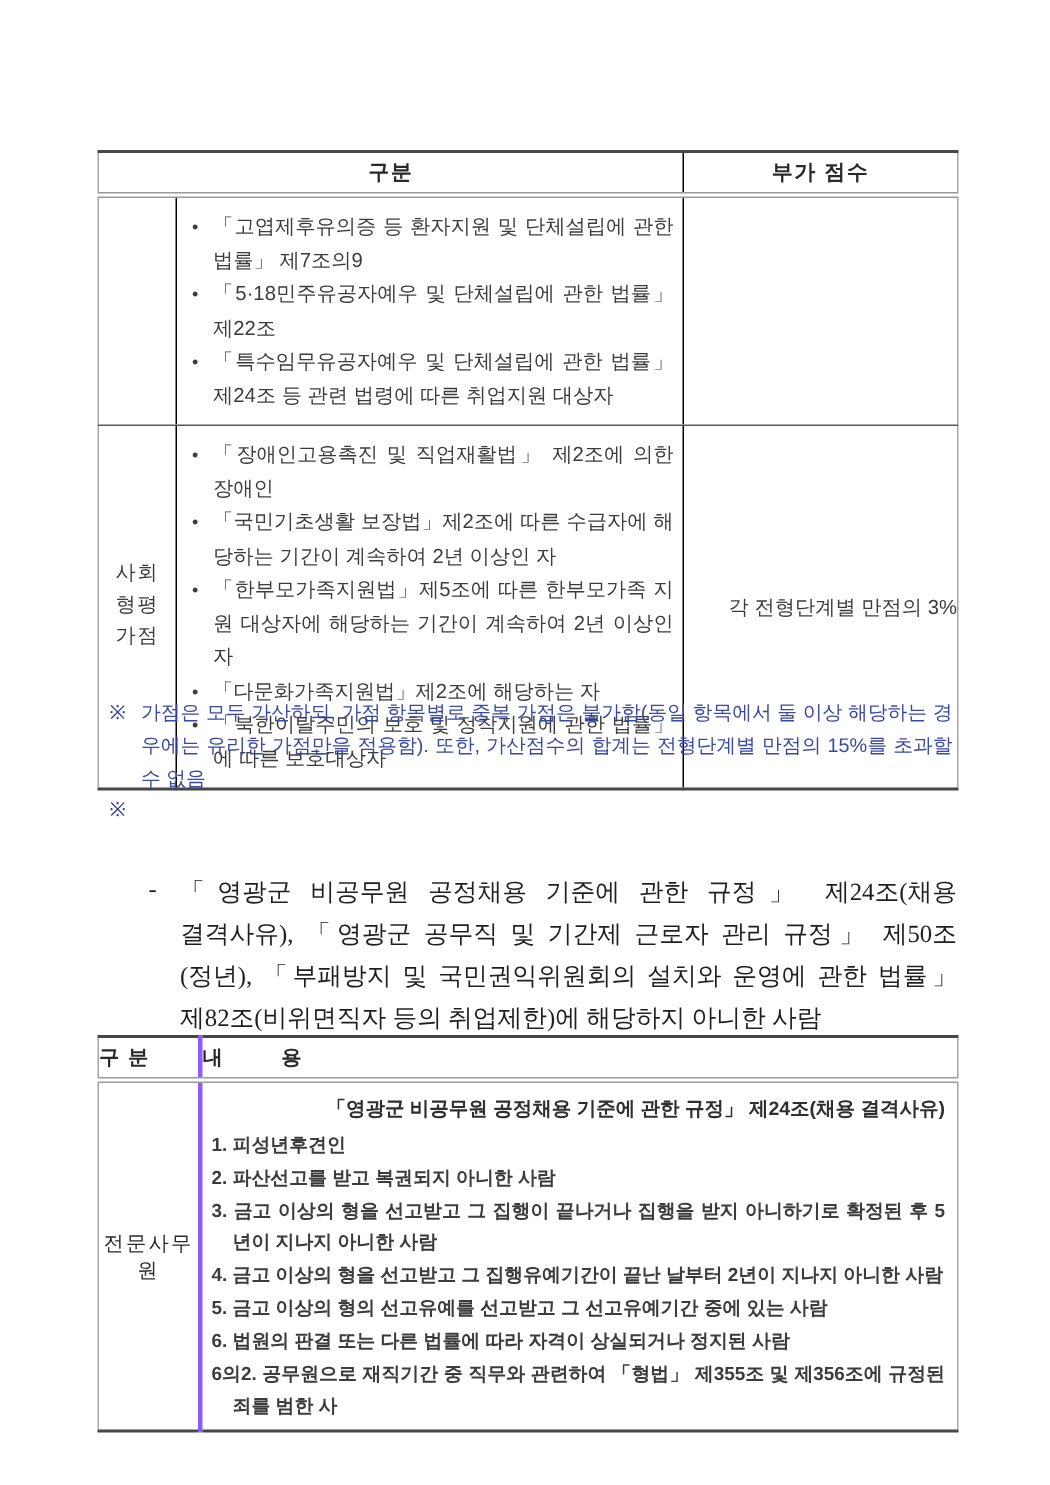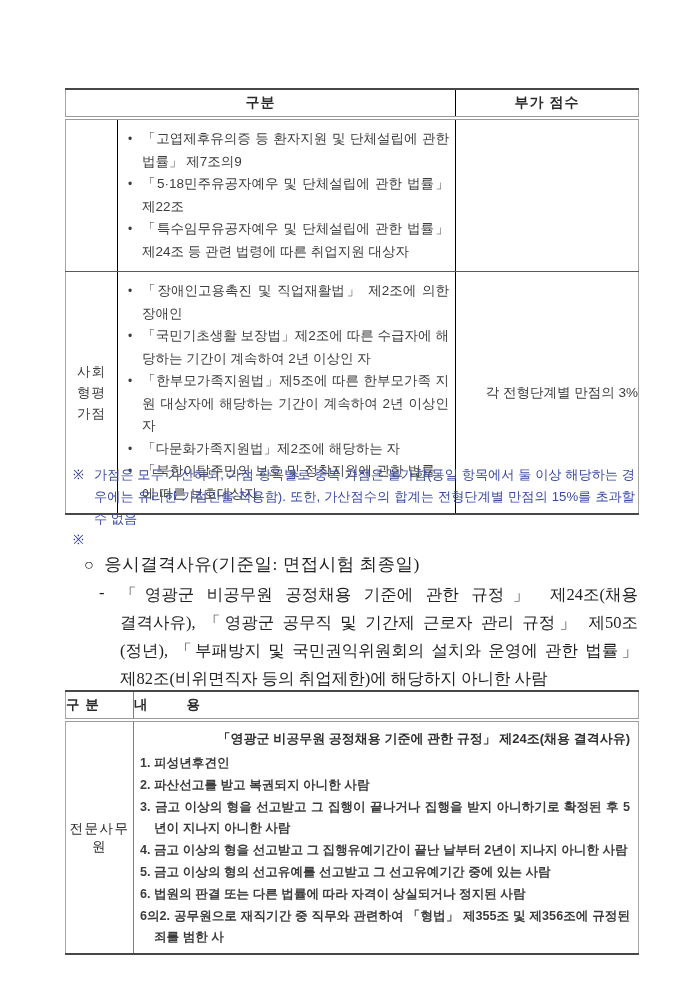--- a/index.html
+++ b/index.html
@@ -6,37 +6,37 @@
   html, body { background: #ffffff; }
   body {
     width: 700px; height: 990px; margin: 0 auto; position: relative;
     font-family: "Liberation Sans", sans-serif; color: #3c3c3c;
   }
   .page { position: relative; width: 700px; height: 990px; background: #fff; overflow: hidden; }
 
   
   table { border-collapse: collapse; table-layout: fixed; }
   .t1 {
-    position: absolute; left: 65px; top: 88px; width: 573px;
+    position: absolute; left: 65px; top: 100px; width: 573px;
     border-top: 2px solid #474747; border-bottom: 2px solid #474747;
     border-left: 1px solid #a6a6a6; border-right: 1px solid #a6a6a6; border-radius: 17px;
   }
   .t1 th {
     height: 29px; font-size: 14px; font-weight: bold; color: #2a2a2a;
     text-align: center; vertical-align: middle;
     border-bottom: 4px double #9a9a9a; letter-spacing: 1px;
   }
   .t1 th + th, .t1 td + td { border-left: 1px solid #000000; }
   .t1 tr.r1 td { border-bottom: 1px solid #5a5a5a; }
   .t1 td { vertical-align: middle; font-size: 13.5px; }
   .t1 td.items { padding: 8px 6px 8px 9px; }
   .item { position: relative; display: block; padding-left: 15px; line-height: 22.5px; text-align: justify; }
   .blt { position: absolute; left: 1px; top: 0; font-size: 12px; }
   .t1 td.lbl { text-align: center; font-size: 13.5px; color: #3c3c3c; }
-  .lline { line-height: 21px; letter-spacing: 1px; }
+  .lline { line-height: 21px; letter-spacing: 1px; font-family: Liberation Mono, monospace; }
   .t1 td.score { text-align: right; font-size: 13.5px; color: #3c3c3c; }
 
   
   .notes { position: absolute; left: 73px; top: 464px; width: 562px; color: #3a49a4; }
   .note { position: relative; padding-left: 21px; font-size: 13.2px; line-height: 21.8px; text-align: justify; }
   .nmark { position: absolute; left: 0; top: 0; font-size: 13px; color: #2b3a96; }
 
   
   .sec {
     position: absolute; left: 84px; top: 552px;
@@ -54,21 +54,21 @@
   .t2 {
     position: absolute; left: 65px; top: 690px; width: 573px;
     border-top: 2px solid #474747; border-bottom: 2px solid #474747;
     border-left: 1px solid #a6a6a6; border-right: 1px solid #a6a6a6;
   }
   .t2 th {
     height: 29px; font-size: 13.5px; font-weight: bold; color: #2a2a2a;
     text-align: left; vertical-align: middle;
     border-bottom: 4px double #9a9a9a; white-space: pre; letter-spacing: 1px;
   }
-  .t2 th + th, .t2 td + td { border-left: 1px solid #8b5cf6; }
+  .t2 th + th, .t2 td + td { border-left: 3px solid #8b5cf6; }
   .t2 td.lbl2 {
     text-align: center; vertical-align: middle;
     font-family: "Liberation Serif", serif; font-size: 13.5px; color: #2a2a2a; letter-spacing: 1.5px;
   }
   .t2 td.content { padding: 5px 8px 4px 6px; vertical-align: top; }
   .t2title { text-align: right; font-weight: bold; font-size: 13px; color: #2f2f2f; line-height: 24px; margin-bottom: 2px; }
   .t2item { position: relative; display: block; padding-left: 14px; text-indent: -14px; font-size: 12.6px; line-height: 21.8px; text-align: justify; color: #3c3c3c; font-weight: bold; }
 </style>
 </head>
 <body>
@@ -126,23 +126,20 @@
     </tbody>
   </table>
 
   <div class="notes">
 
       <div class="note"><span class="nmark">※</span><span>가점은 모두 가산하되, 가점 항목별로 중복 가점은 불가함(동일 항목에서 둘 이상 해당하는 경우에는 유리한 가점만을 적용함). 또한, 가산점수의 합계는 전형단계별 만점의 15%를 초과할 수 없음</span></div>
 
       <div class="note"><span class="nmark">※</span></div>
     </div>
 
-  <div class="sec">
-    <span class="circ">○</span><span>응시결격사유(기준일: 면접시험 최종일)</span>
-  </div>
   <div class="para">
     <span class="dash">-</span>
     <div class="ptx">「영광군 비공무원 공정채용 기준에 관한 규정」 제24조(채용 결격사유), 「영광군 공무직 및 기간제 근로자 관리 규정」 제50조(정년), 「부패방지 및 국민권익위원회의 설치와 운영에 관한 법률」 제82조(비위면직자 등의 취업제한)에 해당하지 아니한 사람</div>
   </div>
 
   <table class="t2">
     <colgroup>
         <col style="width:68px">
         <col style="width:505px">
       </colgroup>

